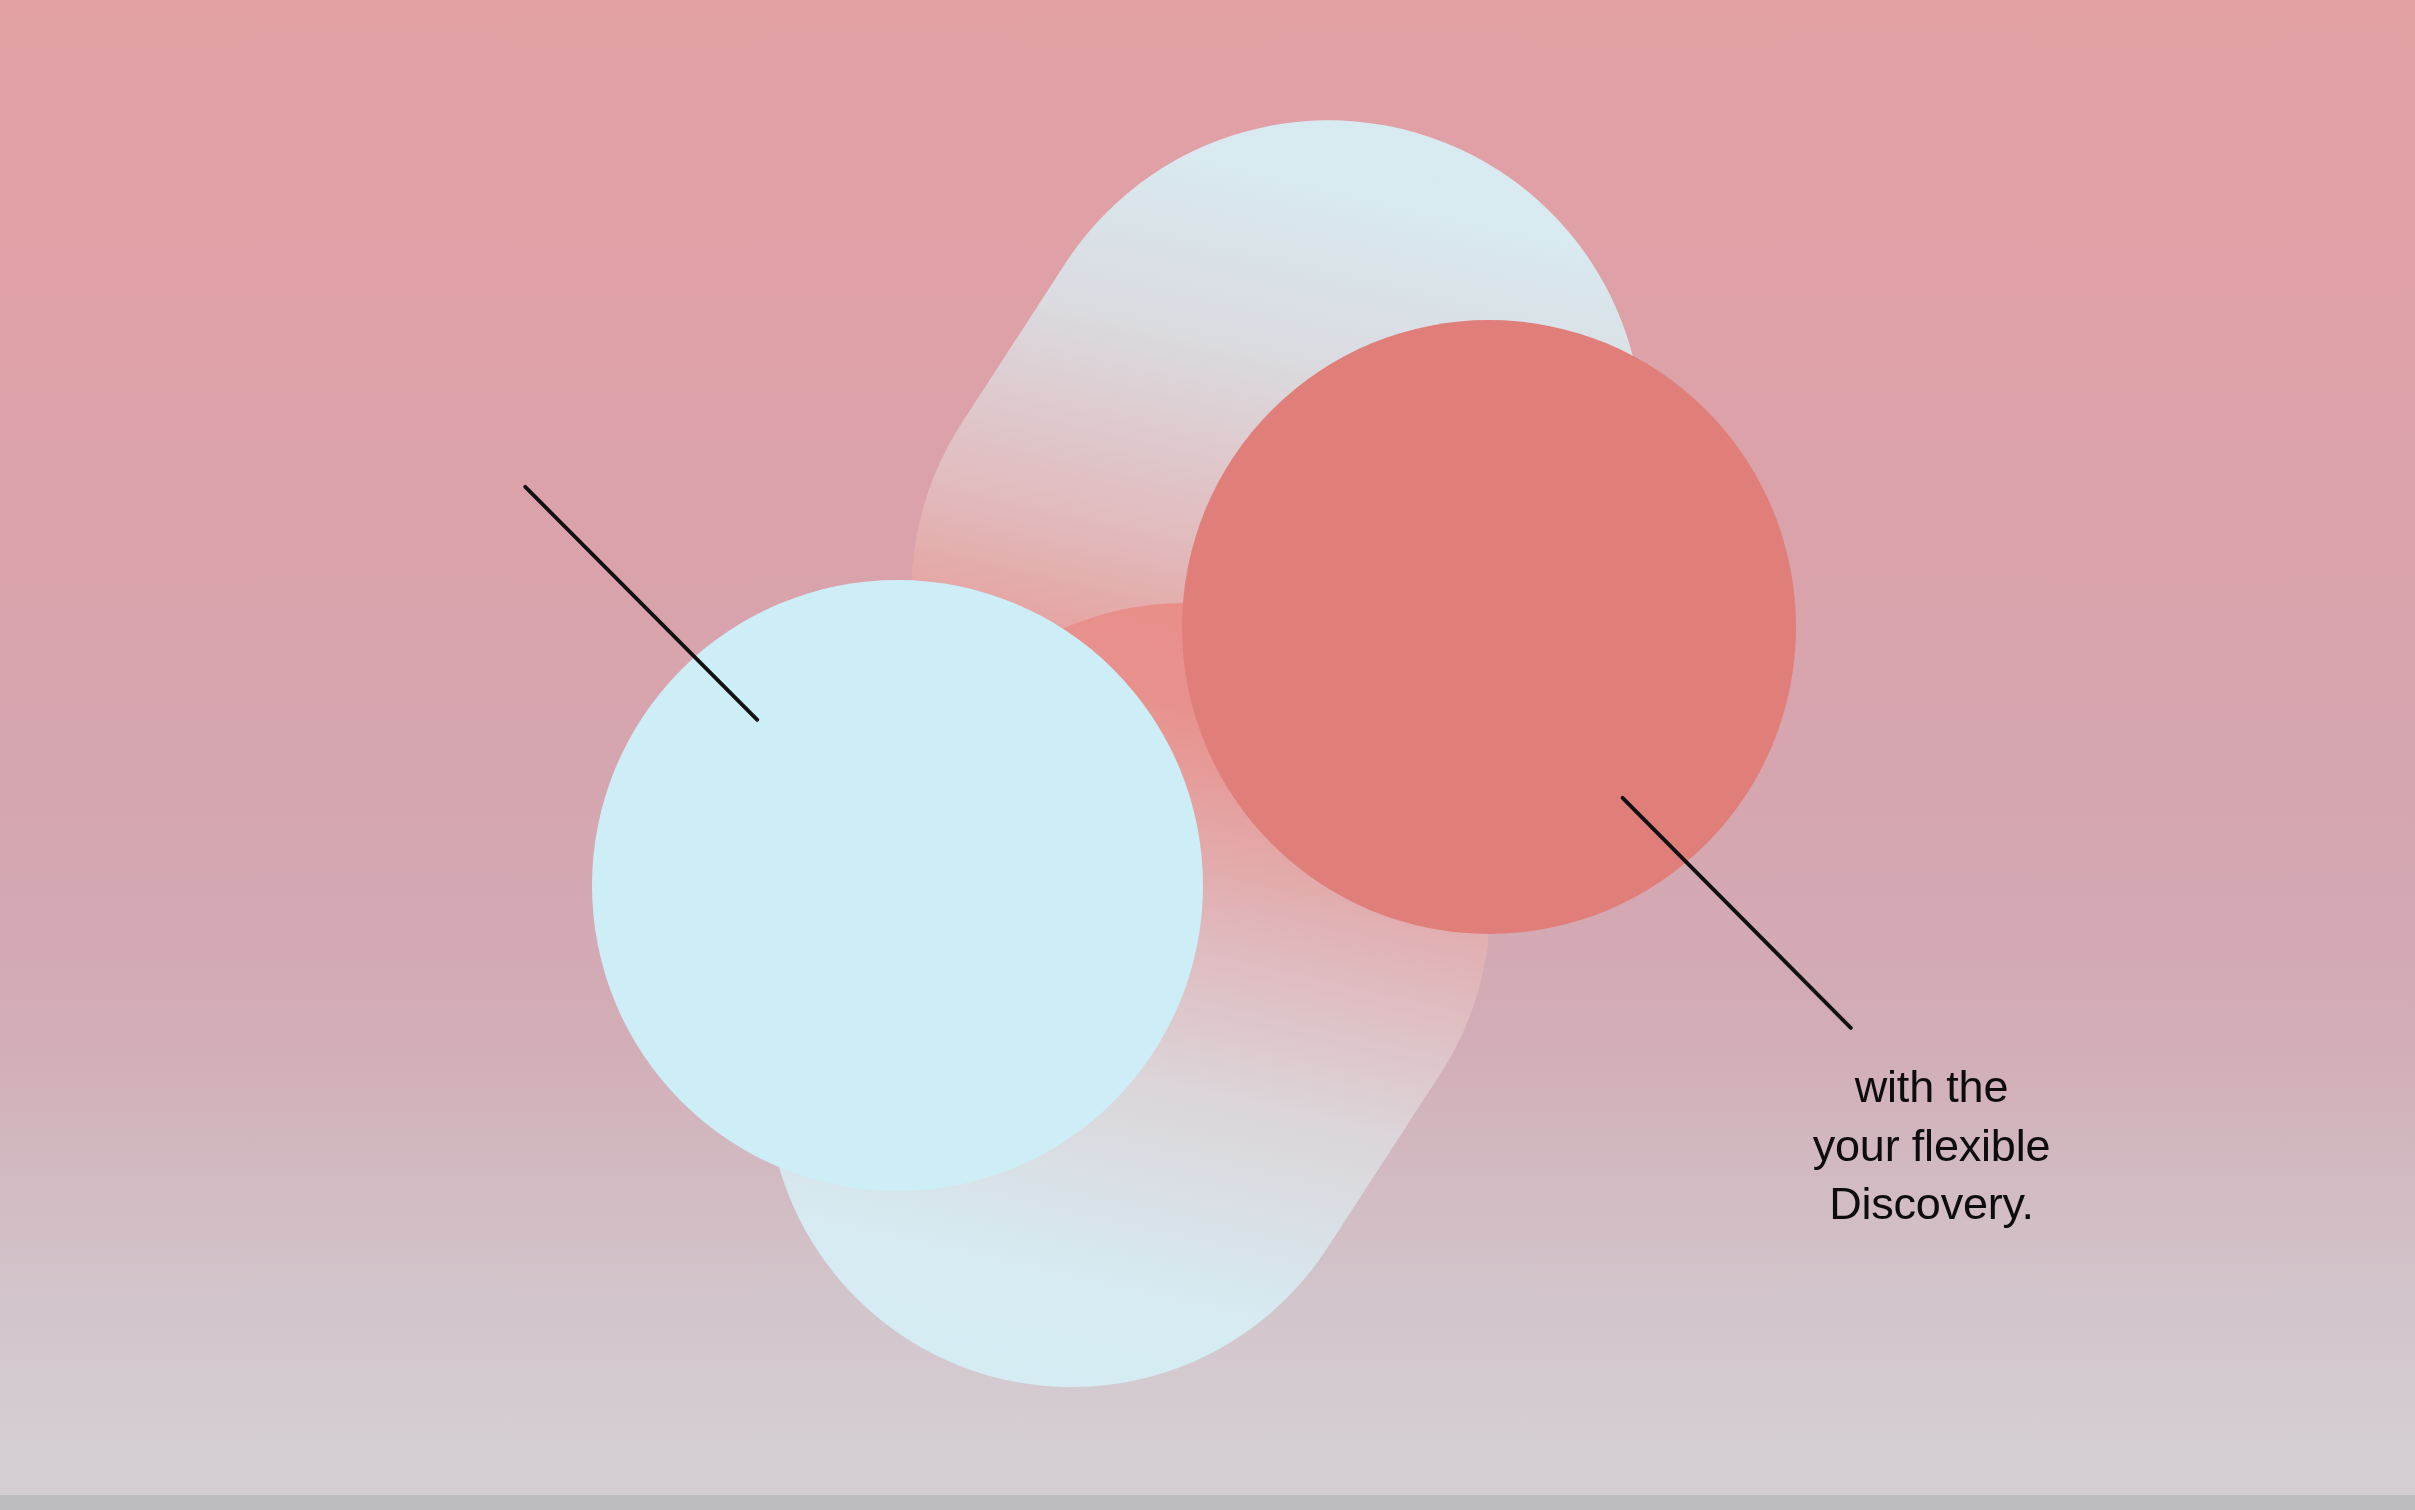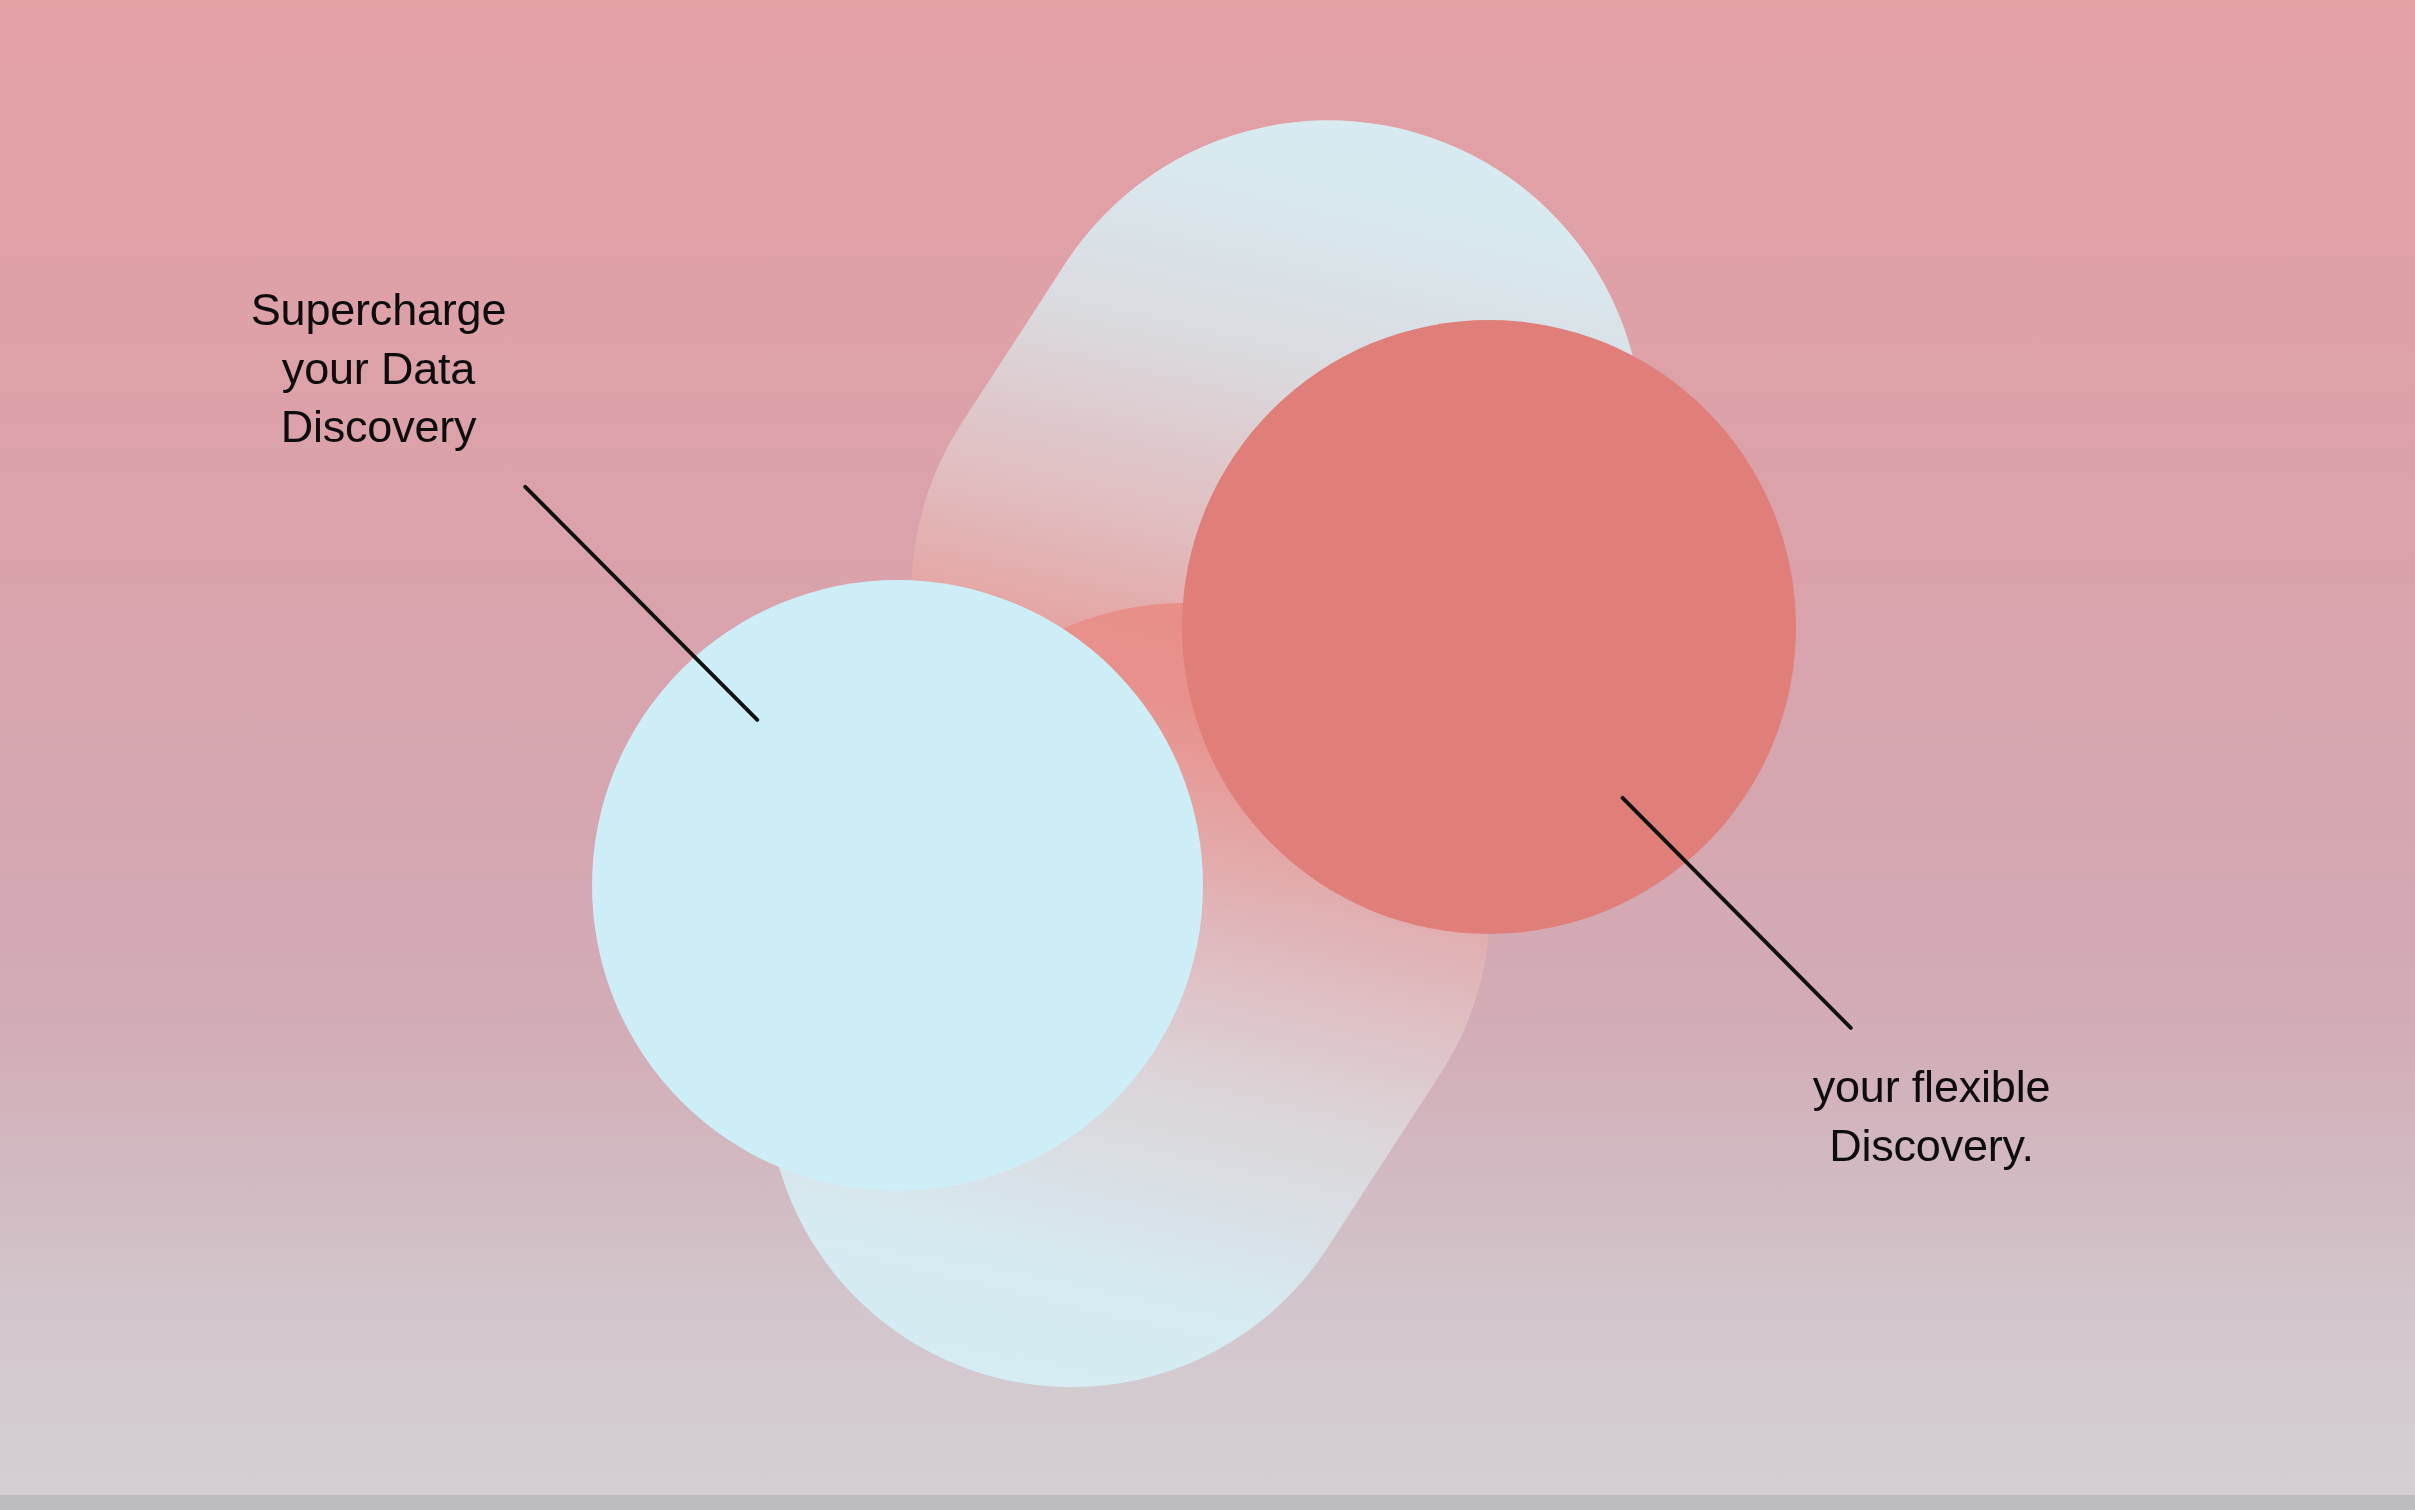--- a/index.html
+++ b/index.html
@@ -154,27 +154,23 @@
     <div class="capsule capsule-lower"></div>
     <div class="circle circle-blue"></div>
     <div class="circle circle-coral"></div>
   </div>
 
   <svg class="leaders" viewBox="0 0 2540 1588">
     <line x1="552" y1="512" x2="796" y2="757" stroke="#111111" stroke-width="4" stroke-linecap="round"></line>
     <line x1="1706" y1="839" x2="1946" y2="1081" stroke="#111111" stroke-width="4" stroke-linecap="round"></line>
   </svg>
 
-  <div class="anno anno-left">
-    <span class="line">Supercharge</span>
-    <span class="line">your Data</span>
-    <span class="line">Discovery</span>
-  </div>
 
   <div class="anno anno-right">
+    <span class="line">with the</span>
     <span class="line">your flexible</span>
     <span class="line">Discovery.</span>
   </div>
 
   <div class="bottom-bar"></div>
 
 </div>
 
 
 </body></html>

